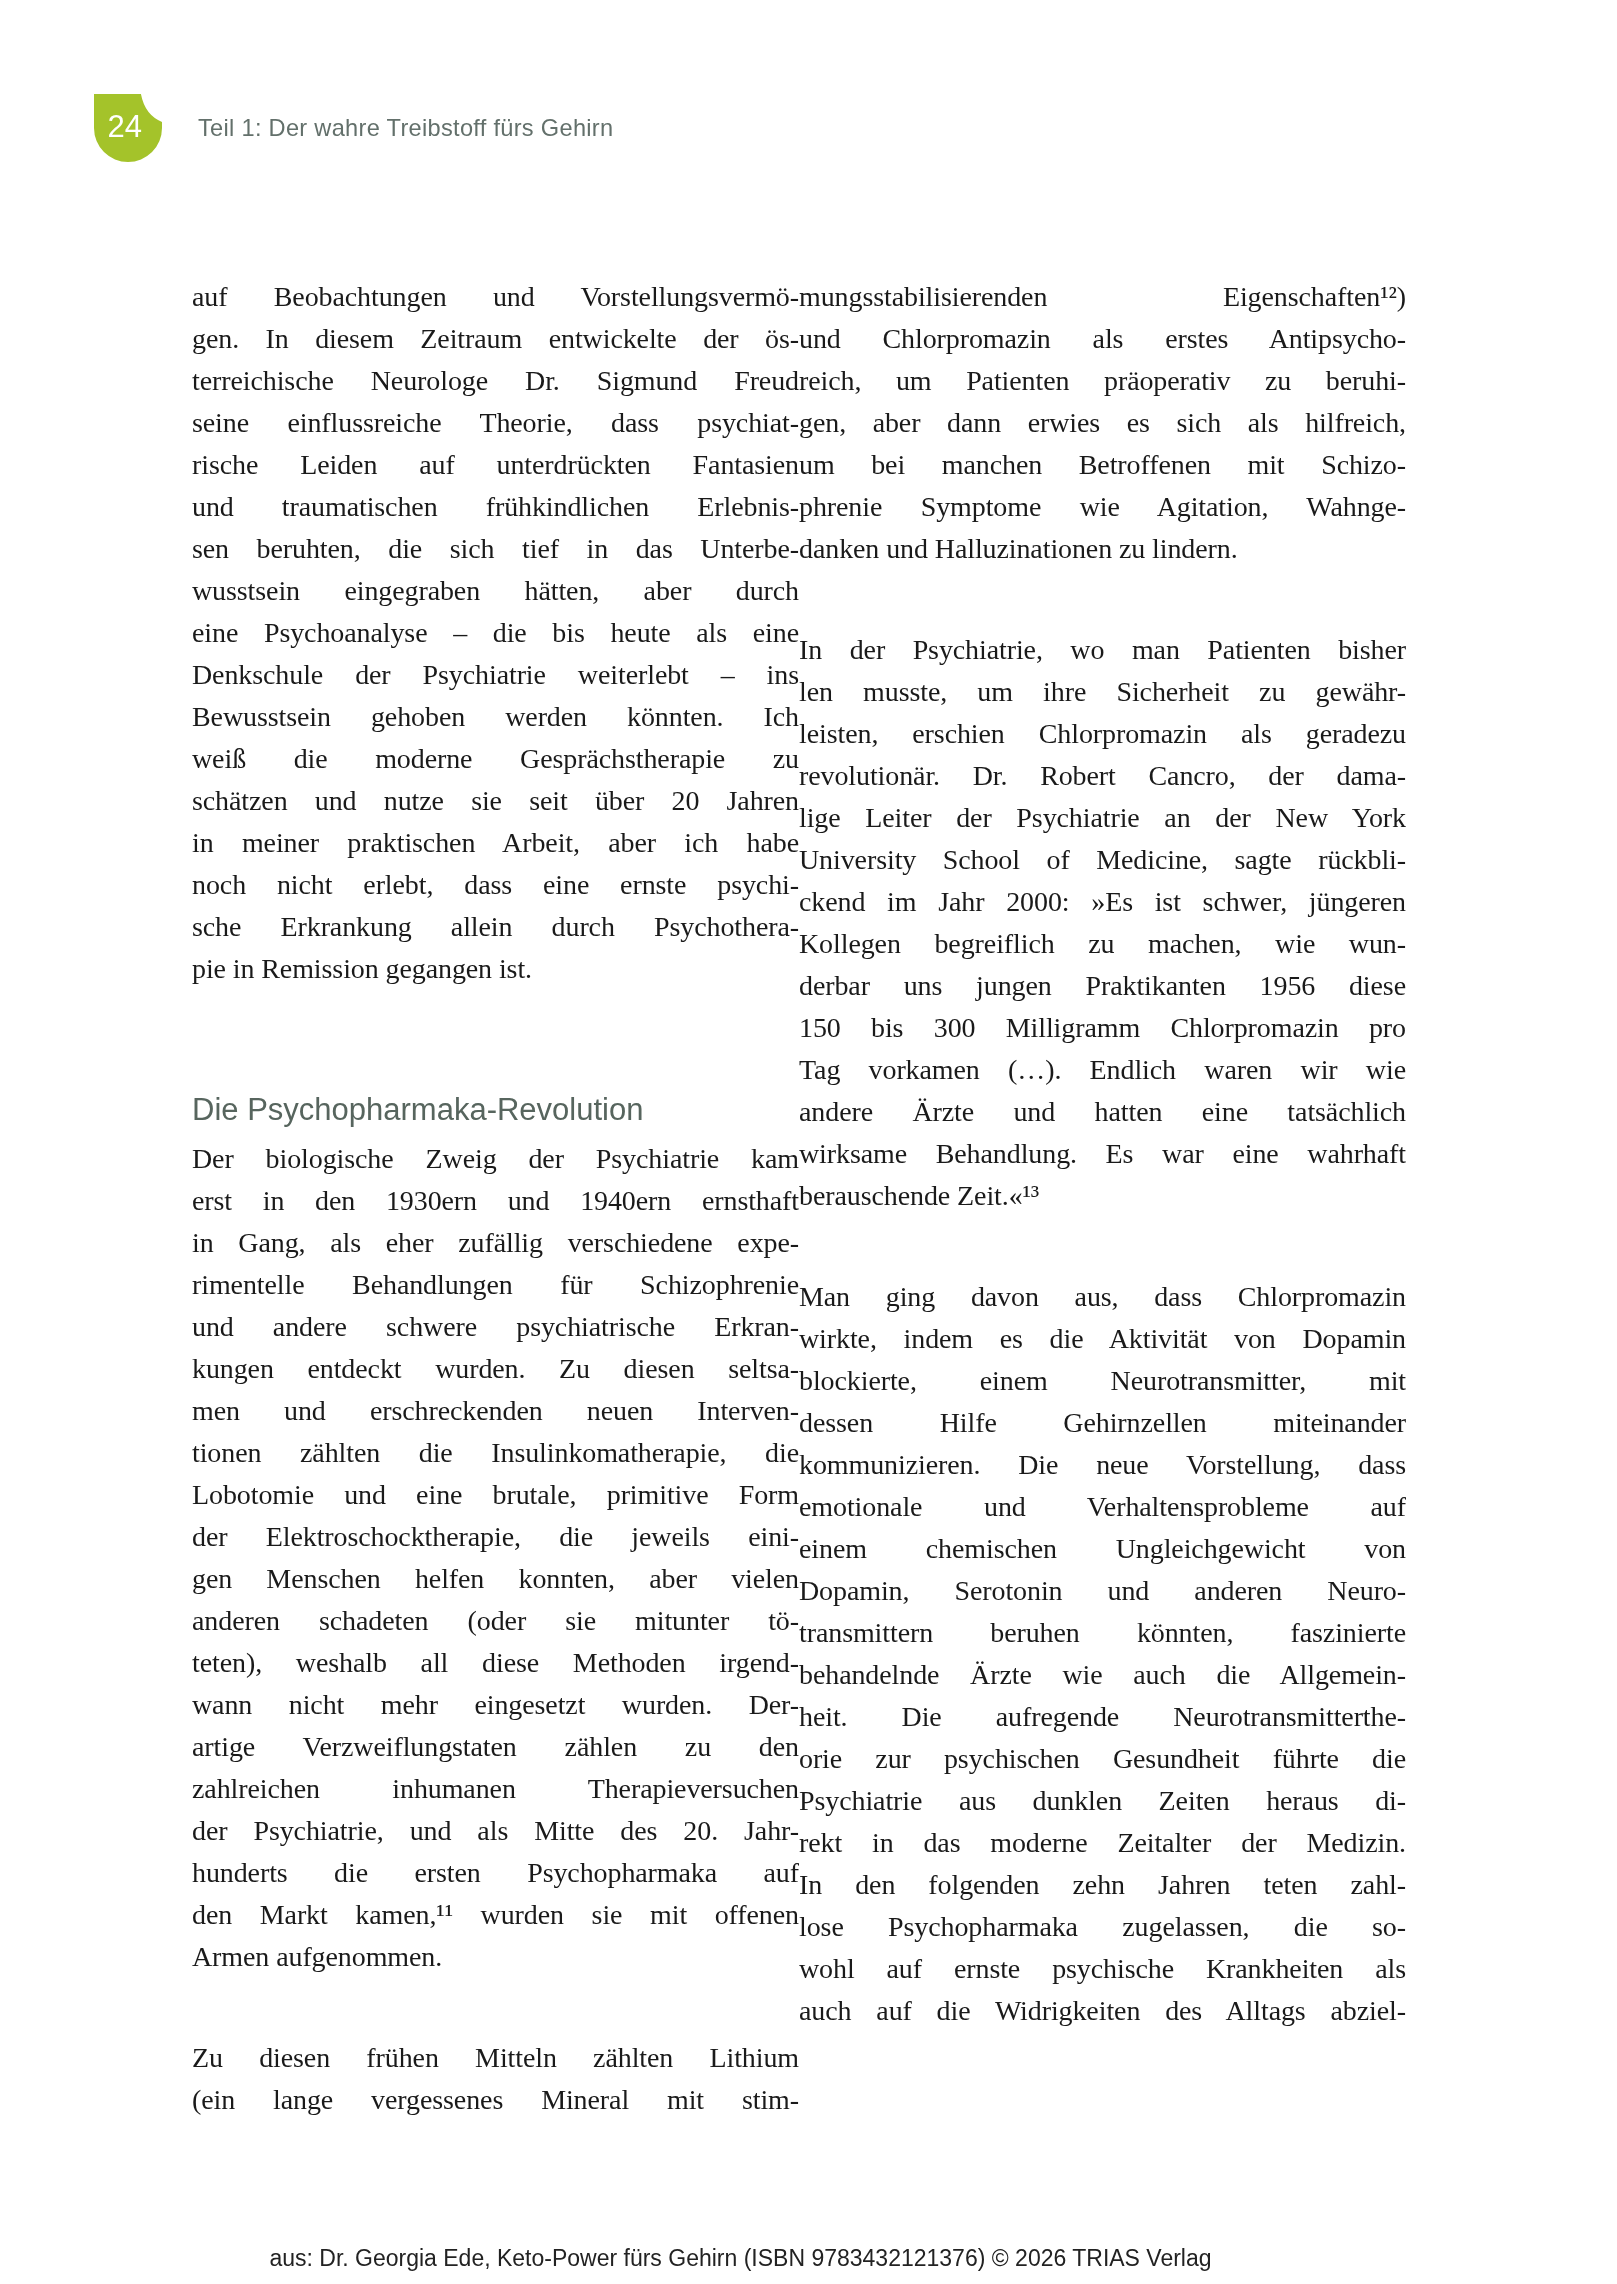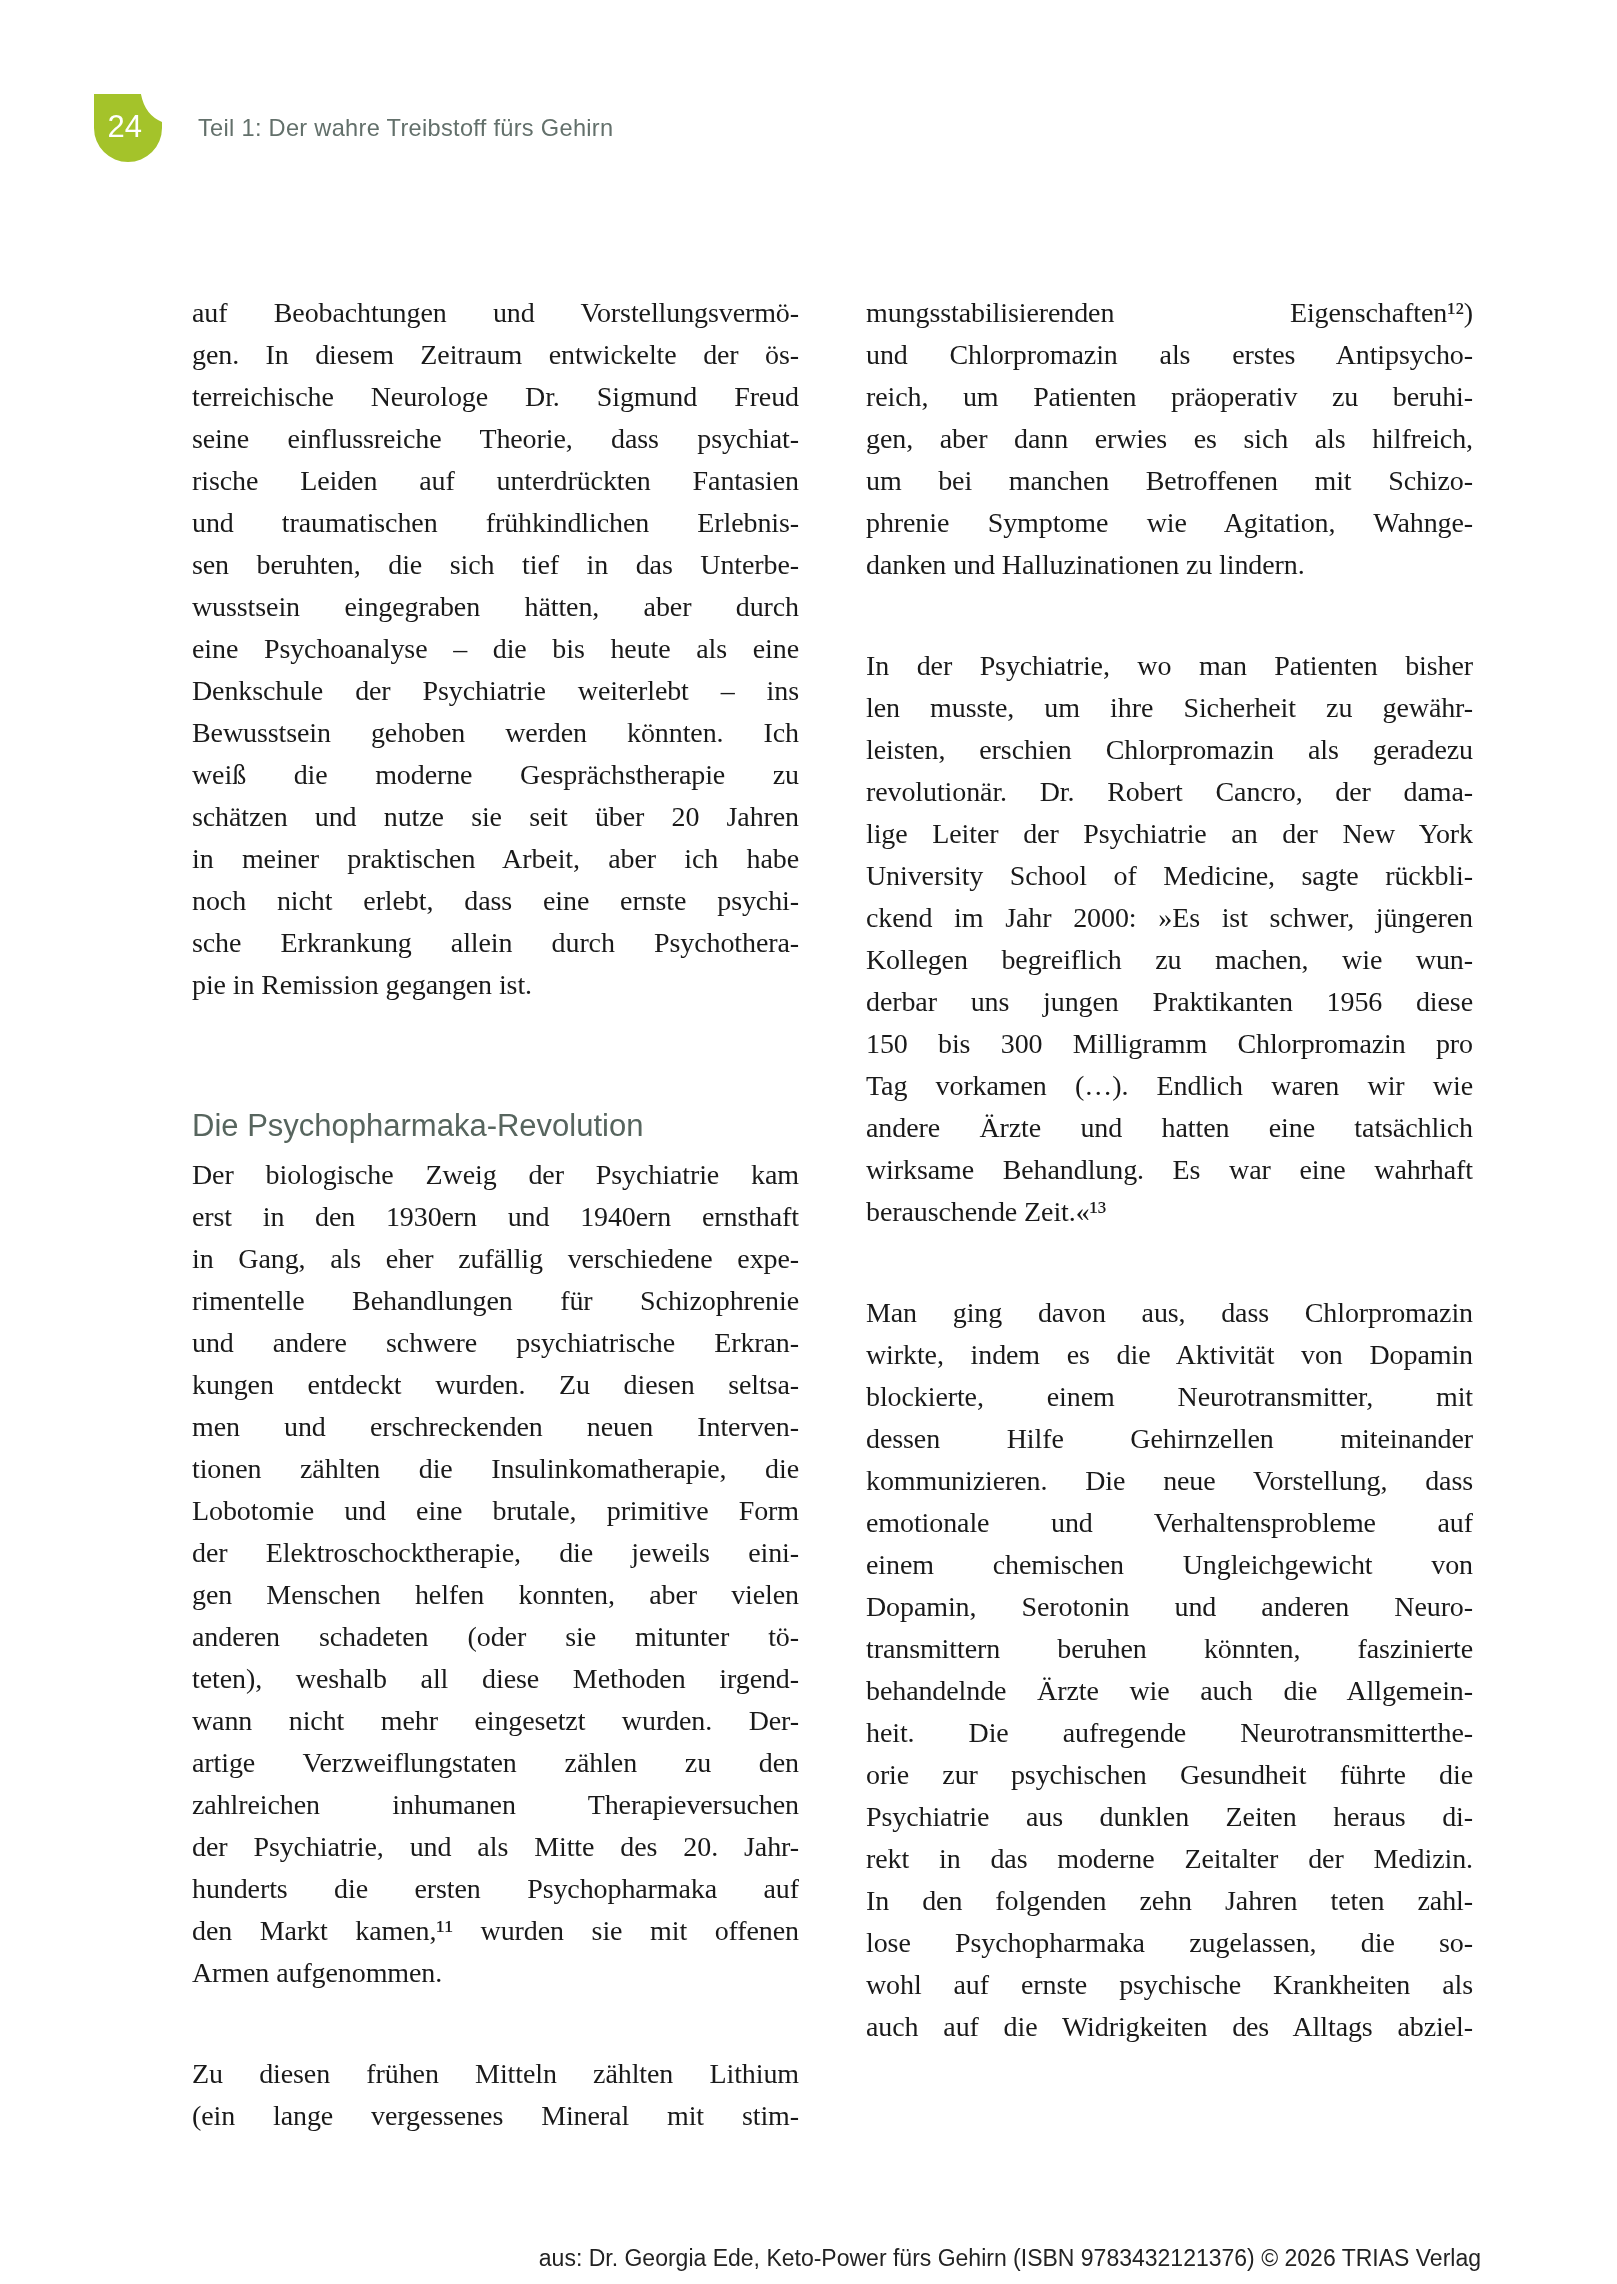--- a/index.html
+++ b/index.html
@@ -24,42 +24,42 @@
     font-size:31px;color:var(--badge-number,#ffffff);
   }
   .header-title{
     position:absolute;left:198px;top:115px;
     font-family:"Liberation Sans","DejaVu Sans",sans-serif;
     font-size:23.6px;line-height:27px;letter-spacing:0.3px;
     color:var(--header-text,#63706b);
   }
   
   .columns{
-    position:absolute;left:192px;top:292px;width:1281px;
-    display:flex;gap:67px;
+    position:absolute;left:192px;top:276px;width:1281px;
+    display:flex;
   }
   .col{width:607px;color:var(--body-text,#1a1a1a);}
   .line{
     font-size:28px;line-height:42px;height:42px;
     text-align:justify;text-align-last:justify;
     overflow:hidden;letter-spacing:-0.1px;
   }
   .line.lastline{text-align-last:left;}
   .para+.para{margin-top:59px;}
   .heading{
     font-family:"Liberation Sans","DejaVu Sans",sans-serif;
     font-weight:400;
     font-size:31px;line-height:47px;
     color:var(--heading,#57655e);
     margin:96px 0 5.4px 0;
   }
   
   .footer{
     position:absolute;left:0;right:0;top:2245px;
-    text-align:right;
+    text-align:center;
     font-family:"Liberation Sans","DejaVu Sans",sans-serif;
     font-size:23px;color:var(--footer-text,#222222);
   }
 </style>
 </head>
 <body>
 
 <div class="page" style="--badge: #a4c32a; --badge-number: #ffffff; --header-text: #63706b; --heading: #57655e; --body-text: #1a1a1a; --footer-text: #222222;">
 
   <div class="badge">

